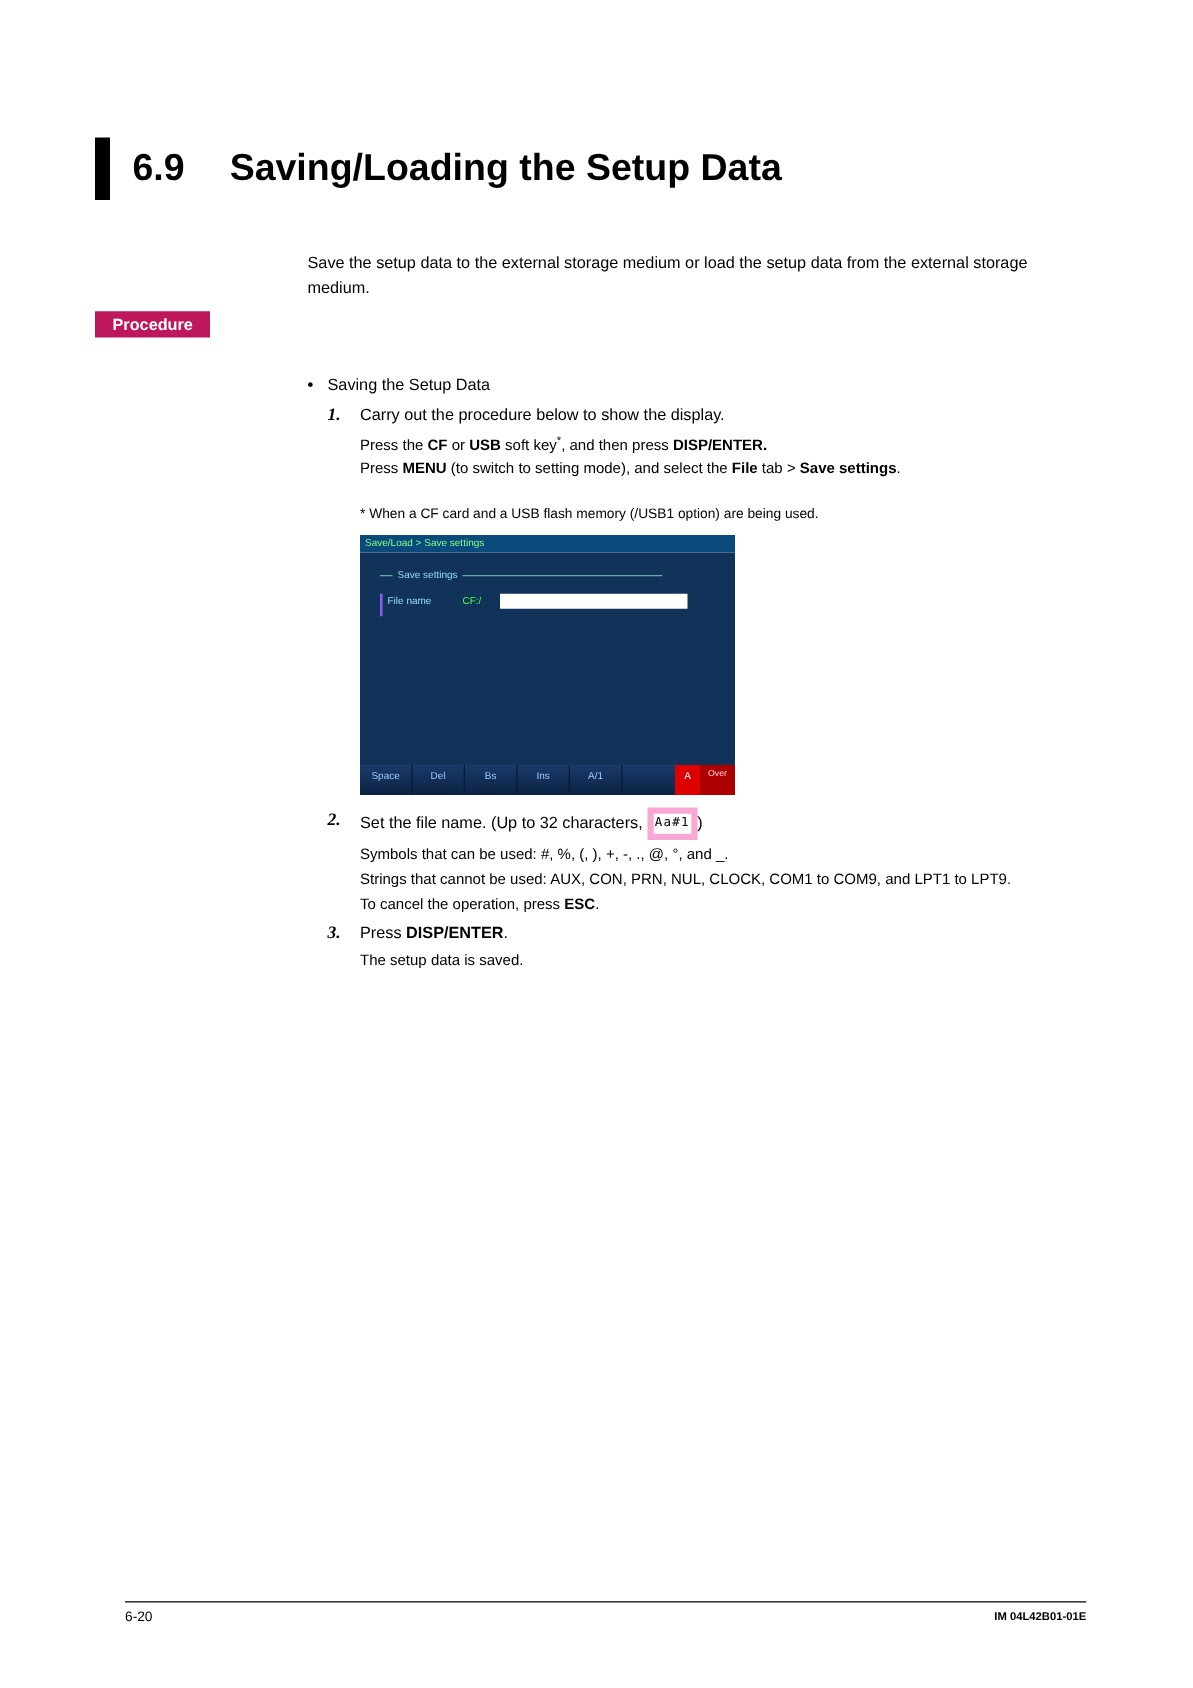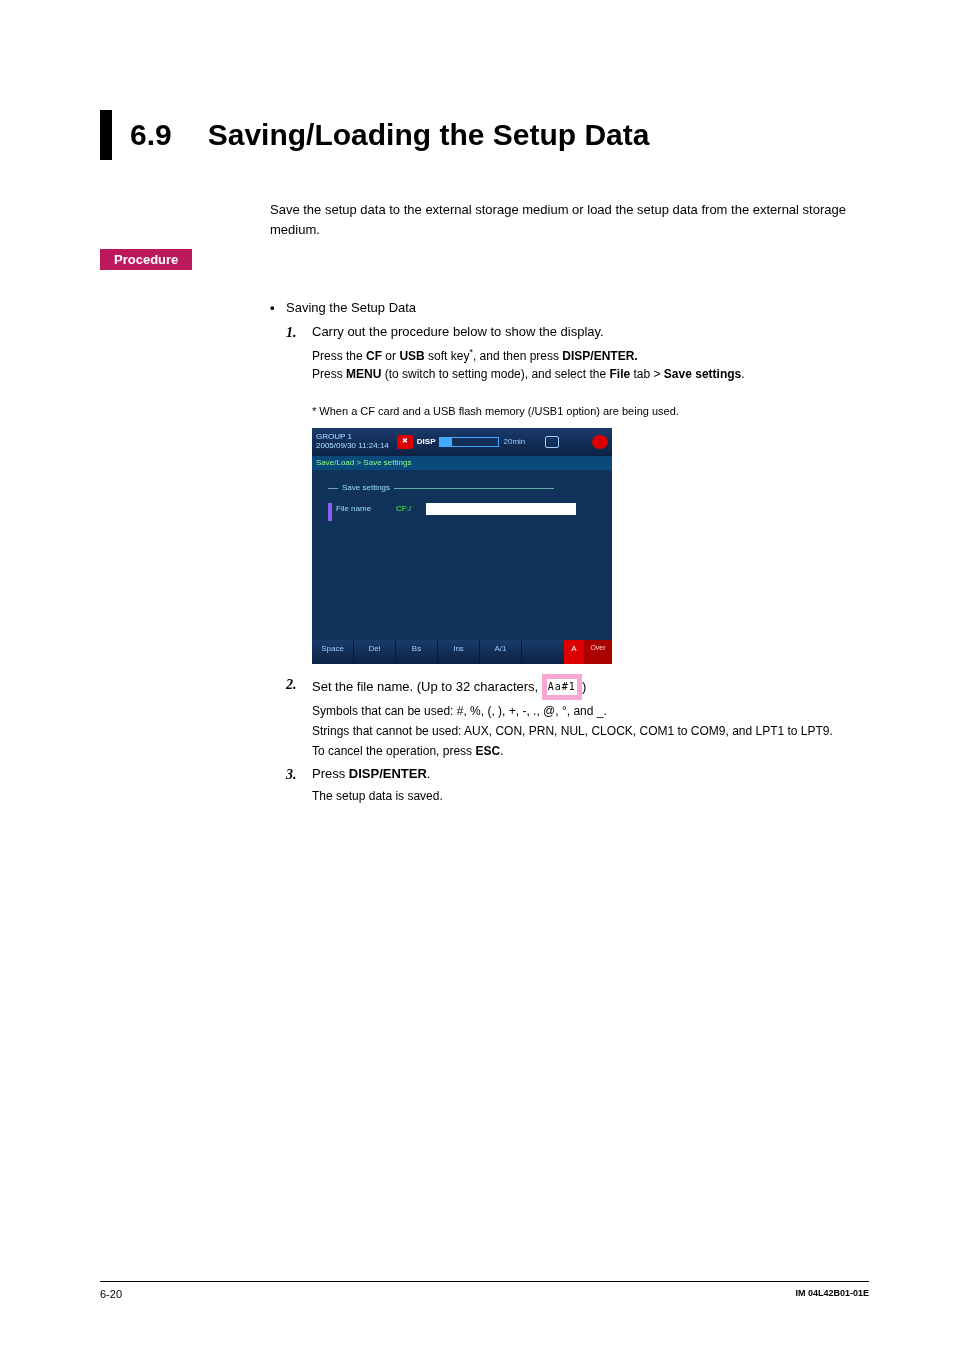--- a/index.html
+++ b/index.html
@@ -1,17 +1,17 @@
 <!DOCTYPE html>
 <html><head>
 <meta charset="utf-8">
 <style>
   *{box-sizing:border-box;margin:0;padding:0}
   body{width:954px;height:1350px;background:#fff;font-family:Arial,Helvetica,sans-serif;color:#000;position:relative}
-  .page{padding:110px 85px 0 100px}
+  .page{padding:110px 85px 0 76px}
   .hbar{display:flex;align-items:stretch;margin-bottom:40px}
   .hbar .blk{width:12px;background:#000;margin-right:18px}
   .hnum{font-size:30px;font-weight:bold;padding:8px 0;margin-right:36px}
   .htitle{font-size:30px;font-weight:bold;padding:8px 0}
   .intro{margin-left:170px;font-size:13px;line-height:1.5;margin-bottom:10px}
   .procbox{background:#be185d;color:#fff;font-size:13px;font-weight:bold;padding:3px 14px;display:inline-block;margin-bottom:28px}
   .body{margin-left:170px;font-size:13px;line-height:1.55}
   .bullet{display:flex;margin-bottom:4px}
   .bullet .dot{width:16px;font-weight:bold}
   .bullet .bt{font-weight:normal}
@@ -30,21 +30,21 @@
   .scr-top .progfill{width:20%;height:100%;background:#4af}
   .scr-top .min{margin-left:4px;color:#9cf}
   .scr-top .cam{margin-left:20px;width:14px;height:12px;border:1px solid #9cf;border-radius:2px}
   .scr-top .alm{position:absolute;right:4px;width:16px;height:14px;background:#d00;border-radius:50%}
   .scr-crumb{background:#0a4a7a;color:#8f8;font-size:8px;padding:1px 4px}
   .scr-body{background:#11335a;height:170px;padding:12px 16px;position:relative}
   .scr-fs{border:0;color:#9df;font-size:8px}
   .scr-fs .leg{color:#9df;font-size:8px;margin-bottom:8px}
   .scr-fs .leg::before{content:"";display:inline-block;width:10px;border-top:1px solid #6aa;vertical-align:middle;margin-right:4px}
   .scr-fs .leg::after{content:"";display:inline-block;width:160px;border-top:1px solid #6aa;vertical-align:middle;margin-left:4px}
-  .scr-row{display:flex;padding-left:4px;border-left:4px solid #8b5cf6;padding-bottom:6px}
+  .scr-row{display:flex;padding-left:4px;border-left:2px solid #8b5cf6;padding-bottom:6px}
   .scr-row .lbl{color:#9df;font-size:8px;width:60px}
   .scr-row .cf{color:#4f4;font-size:8px;width:30px}
   .scr-row .inp{background:#fff;height:12px;width:150px}
   .scr-sk{background:linear-gradient(#1a3a6a,#0c2244);height:24px;display:flex;font-size:8px;color:#9cf}
   .scr-sk .k{border-right:1px solid #0a1a30;padding:3px 0;text-align:center;width:42px}
   .scr-sk .sp{flex:1}
   .scr-sk .r1{background:#d00;color:#fff;width:20px;text-align:center;padding:3px 0}
   .scr-sk .r2{background:#a00;color:#fcc;width:28px;text-align:center;padding:3px 0;font-size:7px}
   .charbox{display:inline-block;border:5px solid #f9a8d4;font-size:10px;padding:0 1px;letter-spacing:1px;font-family:monospace;vertical-align:1px}
   sup{font-size:9px}
@@ -81,34 +81,20 @@
       </div>
       <div class="sub">
         <span>Press the </span><b>CF</b><span> or </span><b>USB</b><span> soft key</span><sup>*</sup><span>, and then press </span><b>DISP/ENTER.</b>
       </div>
       <div class="sub">
         <span>Press </span><b>MENU</b><span> (to switch to setting mode), and select the </span><b>File</b><span> tab &gt; </span><b>Save settings</b><span>.</span>
       </div>
       <div class="star">*   When a CF card and a USB flash memory (/USB1 option) are being used.</div>
 
       <div class="scr">
-        <div class="scr-top">
-          <div class="grp">
-            <div>GROUP 1</div>
-            <div>2005/09/30 11:24:14</div>
-          </div>
-          <div class="ic">✖</div>
-          <div class="disp">DISP</div>
-          <div class="prog">
-              <div class="progfill"></div>
-            </div>
-          <div class="min">20min</div>
-          <div class="cam"></div>
-          <div class="alm"></div>
-        </div>
         <div class="scr-crumb">Save/Load &gt; Save settings</div>
         <div class="scr-body">
           <div class="scr-fs">
             <div class="leg">Save settings</div>
             <div class="scr-row">
               <div class="lbl">File name</div>
               <div class="cf">CF:/</div>
               <div class="inp"></div>
             </div>
           </div>

